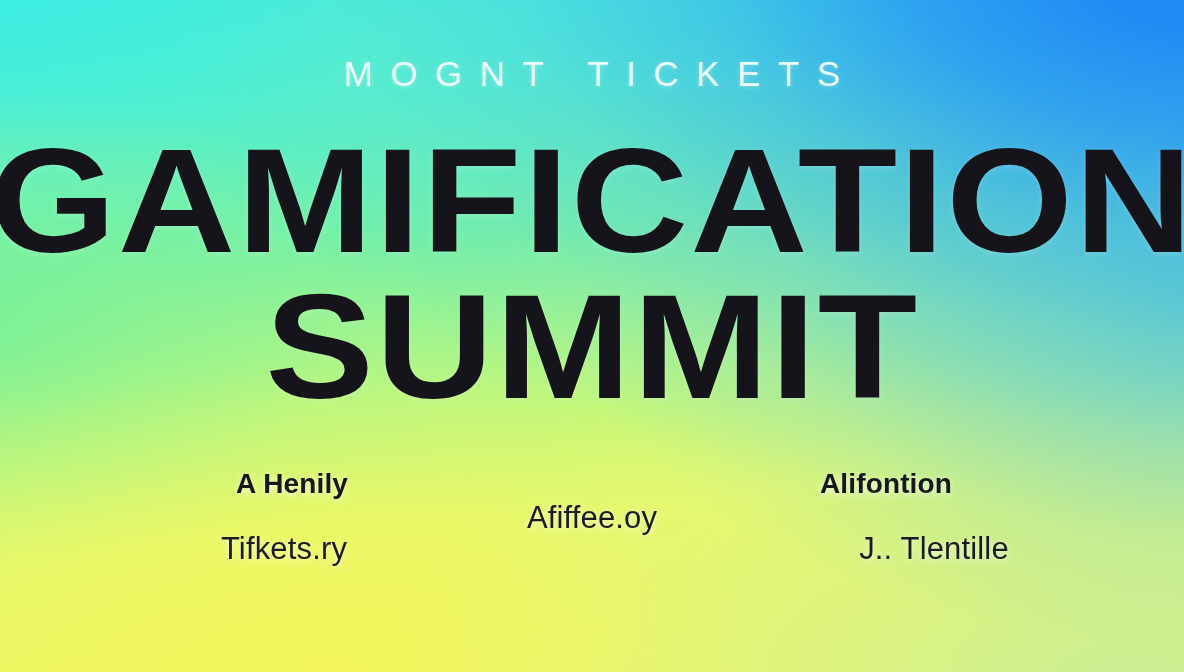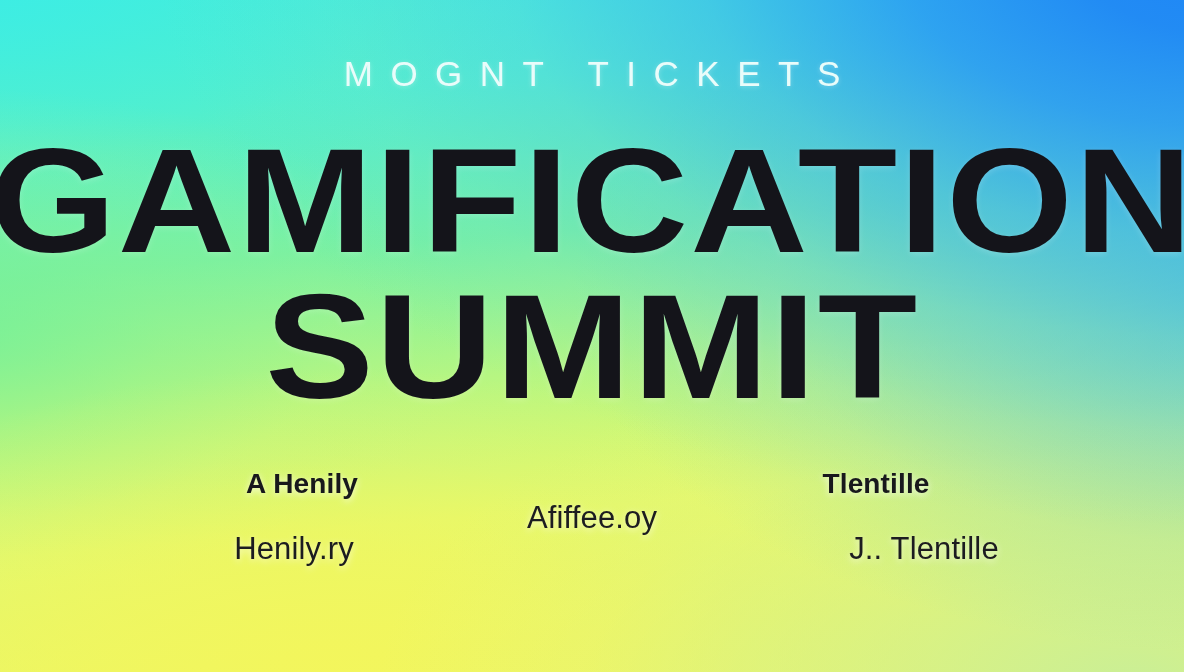--- a/index.html
+++ b/index.html
@@ -148,21 +148,21 @@
     letter-spacing: 0.012em;
     transform: scaleX(1.10);
     transform-origin: center;
   }
 
   .columns {
     margin-top: 54px;
     width: 100%;
     display: flex;
     justify-content: center;
-    gap: 0;
+    gap: 10px;
   }
 
   .column {
     width: 290px;
     text-align: center;
     display: flex;
     flex-direction: column;
     align-items: center;
   }
 
@@ -210,27 +210,27 @@
     <div class="eyebrow">MOGNT TICKETS</div>
 
     <div class="headline headline-1">GAMIFICATION</div>
 
     <div class="headline headline-2">SUMMIT</div>
 
     <div class="columns">
 
       <div class="column column-1">
         <div class="col-title">A Henily</div>
-        <div class="col-sub">Henily.ry</div>
+        <div class="col-sub">Tifkets.ry</div>
       </div>
 
       <div class="column column-2">
         <div class="col-sub">Afiffee.oy</div>
       </div>
 
       <div class="column column-3">
-        <div class="col-title">Tlentille</div>
+        <div class="col-title">Alifontion</div>
         <div class="col-sub">J.. Tlentille</div>
       </div>
 
     </div>
   </div>
 </div>
 
 </body></html>

